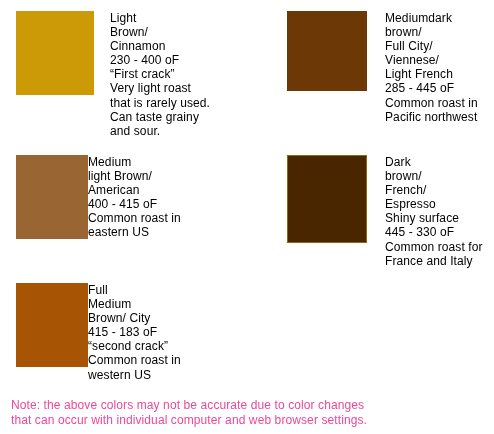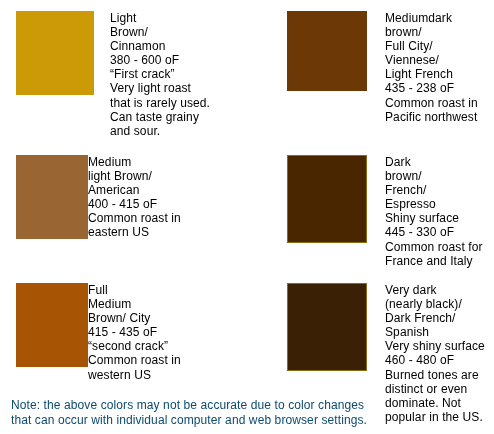--- a/index.html
+++ b/index.html
@@ -66,50 +66,50 @@
   .col-left.row-1 .roast-text { margin-left: 16px; }
 
   #footer-note {
     position: absolute;
     left: 11px;
     top: 398px;
     width: 470px;
     font-size: 12px;
     line-height: 14.5px;
     white-space: pre-line;
-    color: #0c4a6e;
+    color: #ec4899;
     letter-spacing: 0.1px;
   }
 </style>
 </head>
 <body>
 
 <div id="roast-grid">
 
   <div class="roast-cell col-left row-1">
     <div class="swatch" style="background-color: rgb(204, 154, 6);"></div>
     <div class="roast-text">Light
 Brown/
 Cinnamon
-380 - 600 oF
+230 - 400 oF
 “First crack”
 Very light roast
 that is rarely used.
 Can taste grainy
 and sour.</div>
   </div>
 
   <div class="roast-cell col-right row-1">
     <div class="swatch" style="background-color: rgb(107, 56, 6);"></div>
     <div class="roast-text">Mediumdark
 brown/
 Full City/
 Viennese/
 Light French
-435 - 238 oF
+285 - 445 oF
 Common roast in
 Pacific northwest</div>
   </div>
 
   <div class="roast-cell col-left row-2">
     <div class="swatch" style="background-color: rgb(153, 102, 51);"></div>
     <div class="roast-text">Medium
 light Brown/
 American
 400 - 415 oF
@@ -127,36 +127,23 @@
 445 - 330 oF
 Common roast for
 France and Italy</div>
   </div>
 
   <div class="roast-cell col-left row-3">
     <div class="swatch" style="background-color: rgb(168, 84, 5);"></div>
     <div class="roast-text">Full
 Medium
 Brown/ City
-415 - 435 oF
+415 - 183 oF
 “second crack”
 Common roast in
 western US</div>
   </div>
 
-  <div class="roast-cell col-right row-3">
-    <div class="swatch" style="background-color: rgb(58, 33, 5); border: 1px solid rgb(138, 107, 17);"></div>
-    <div class="roast-text">Very dark
-(nearly black)/
-Dark French/
-Spanish
-Very shiny surface
-460 - 480 oF
-Burned tones are
-distinct or even
-dominate. Not
-popular in the US.</div>
-  </div>
 
 </div>
 
 <div id="footer-note">Note: the above colors may not be accurate due to color changes
 that can occur with individual computer and web browser settings.</div>
 
 </body></html>

